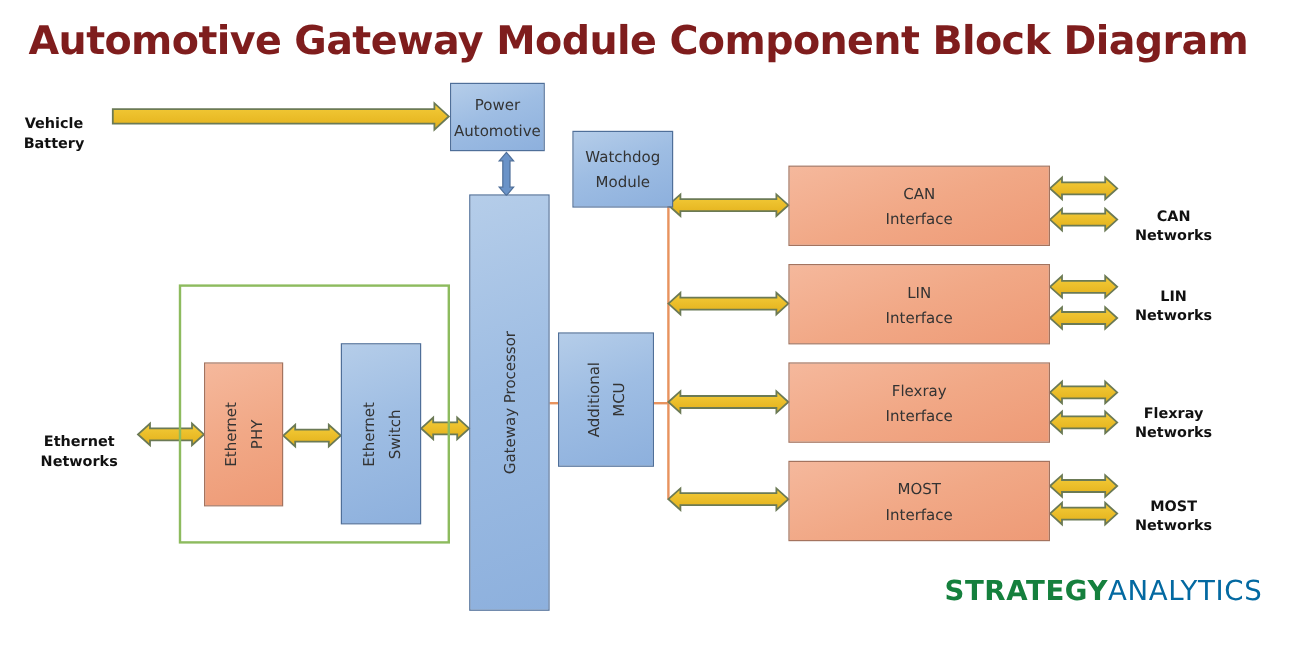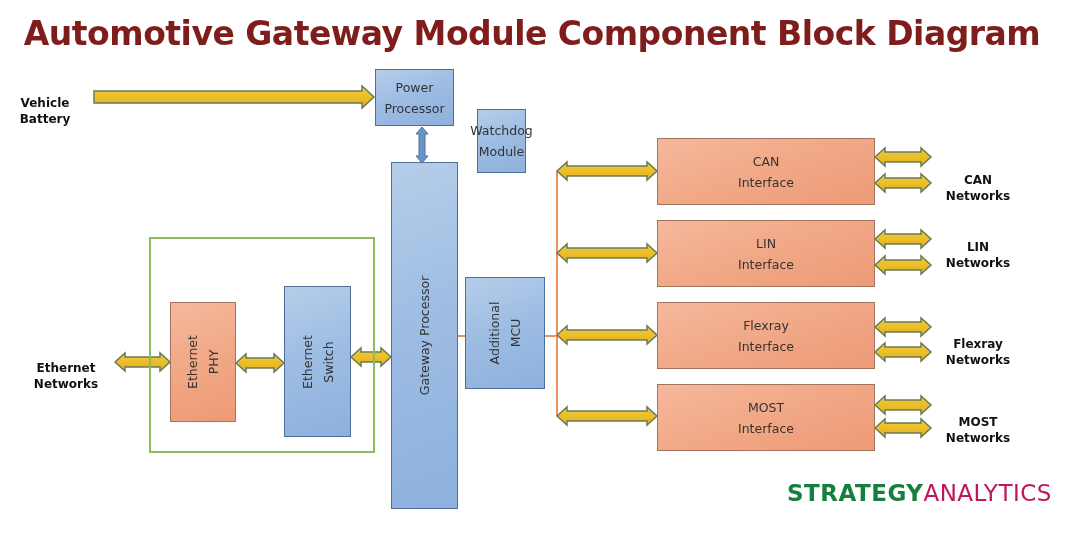--- a/index.html
+++ b/index.html
@@ -7,21 +7,21 @@
   .title { position: absolute; left: 0; top: 14px; width: 1064px; text-align: center; font-weight: bold; font-size: 33px; color: #7f1d1d; font-family: "DejaVu Sans", sans-serif; letter-spacing: -0.5px; }
   .blk { position: absolute; box-sizing: border-box; display: flex; align-items: center; justify-content: center; text-align: center; font-size: 12.5px; color: #333; line-height: 21px; font-family: "DejaVu Sans", sans-serif; }
   .blue { background: linear-gradient(160deg, #b5cde9 0%, #9ebde3 45%, #8db0dd 100%); border: 1px solid #4f6f99; }
   .salmon { background: linear-gradient(160deg, #f5b89c 0%, #f1a886 50%, #ee9a76 100%); border: 1px solid #a4735e; }
   .vt { transform: rotate(-90deg); white-space: nowrap; }
   .lbl { position: absolute; font-weight: bold; font-size: 12px; color: #111; text-align: center; line-height: 16px; font-family: "DejaVu Sans", sans-serif; margin-top: 13px; }
   .grp { position: absolute; border: 2px solid #8dbb5e; box-sizing: border-box; }
   svg.lines { position: absolute; left: 0; top: 0; }
   .logo { position: absolute; left: 787px; top: 480px; font-size: 23px; font-weight: bold; letter-spacing: 0.5px; font-family: "DejaVu Sans", sans-serif; }
   .logo .a { color: #15803d; }
-  .logo .b { color: #be185d; font-weight: normal; }
+  .logo .b { color: #0369a1; font-weight: normal; }
 </style>
 </head>
 <body>
 
 <div class="title">Automotive Gateway Module Component Block Diagram</div>
 
 <svg class="lines" width="1080" height="544">
   <defs>
     <linearGradient id="yg" x1="0" y1="0" x2="0" y2="1">
       <stop offset="0" stop-color="#f4cc3a"></stop>
@@ -49,24 +49,24 @@
       <polygon points="875,327 885,318 885,322 921,322 921,318 931,327 921,336 921,332 885,332 885,336" fill="url(#yg)" stroke="#6b7a55" stroke-width="1.5"></polygon>
       <polygon points="875,352 885,343 885,347 921,347 921,343 931,352 921,361 921,357 885,357 885,361" fill="url(#yg)" stroke="#6b7a55" stroke-width="1.5"></polygon>
       <polygon points="875,405 885,396 885,400 921,400 921,396 931,405 921,414 921,410 885,410 885,414" fill="url(#yg)" stroke="#6b7a55" stroke-width="1.5"></polygon>
       <polygon points="875,428 885,419 885,423 921,423 921,419 931,428 921,437 921,433 885,433 885,437" fill="url(#yg)" stroke="#6b7a55" stroke-width="1.5"></polygon>
     </g>
 </svg>
 
 <div class="blk blue" style="left:375px;top:69px;width:79px;height:57px;">
   <div>
       <div>Power</div>
-      <div>Processor</div>
+      <div>Automotive</div>
     </div>
 </div>
-<div class="blk blue" style="left:477px;top:109px;width:49px;height:64px;">
+<div class="blk blue" style="left:477px;top:109px;width:84px;height:64px;">
   <div>
       <div>Watchdog</div>
       <div>Module</div>
     </div>
 </div>
 <div class="blk blue" style="left:391px;top:162px;width:67px;height:347px;">
   <div class="vt">Gateway Processor</div>
 </div>
 <div class="blk blue" style="left:465px;top:277px;width:80px;height:112px;">
   <div class="vt">

